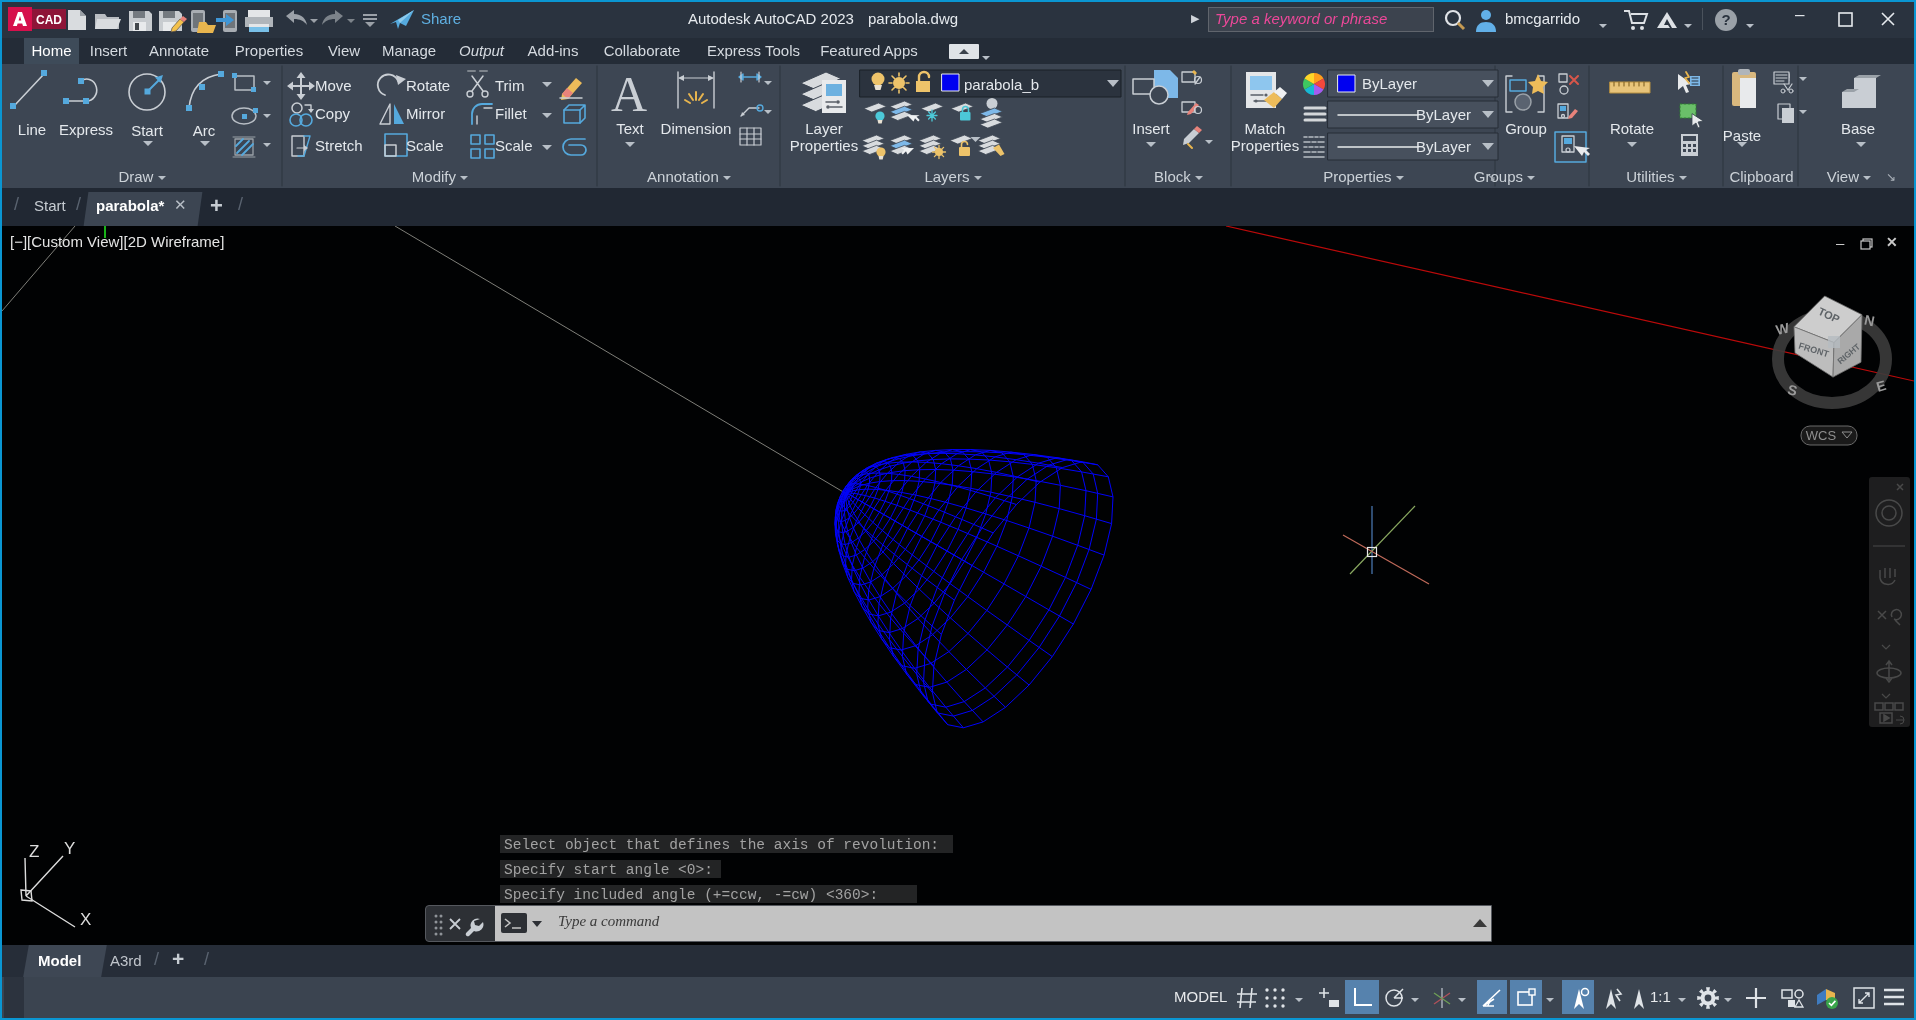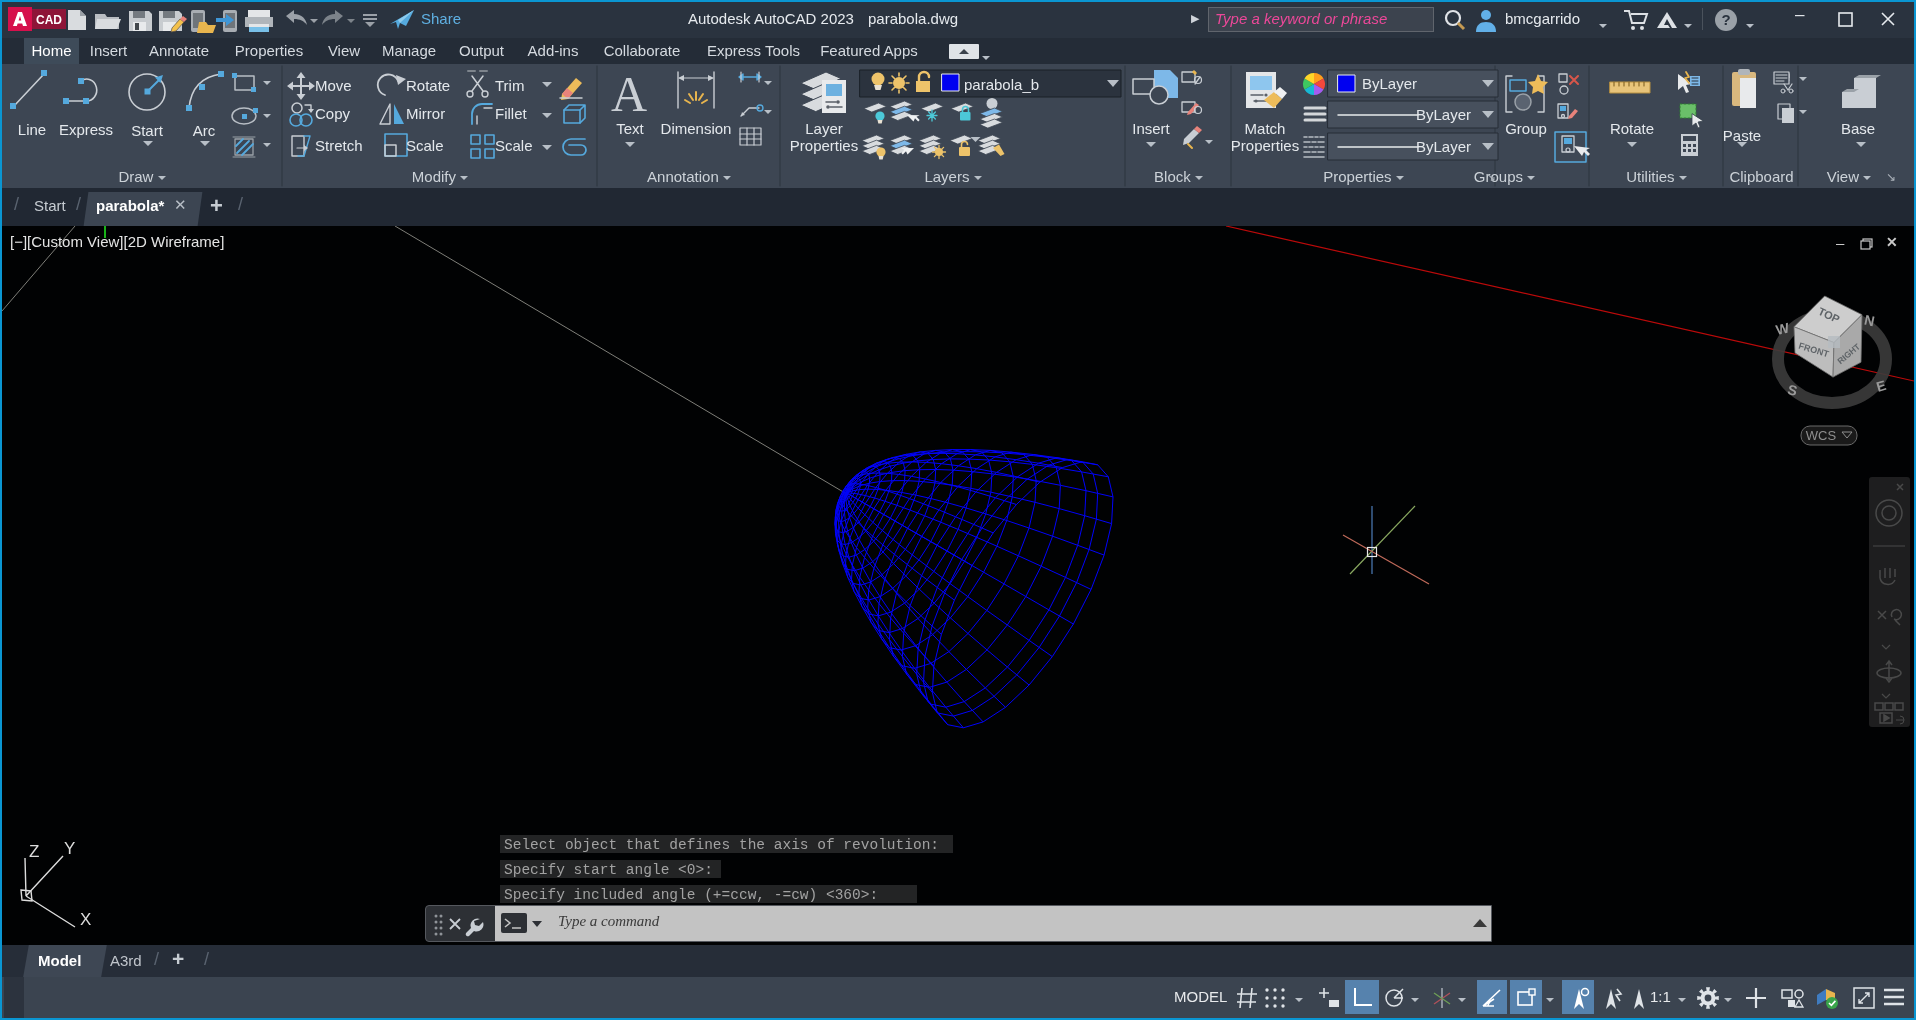--- a/index.html
+++ b/index.html
@@ -112,21 +112,21 @@
       <path d="M2 2 L14 14 M14 2 L2 14" stroke="#e6eaee" stroke-width="1.6"></path>
     </svg>
 </div>
 <div id="tabrow">
 <div class="rtab active" style="left:22px;width:55px;">Home</div>
 <div class="rtab" style="left:84px;width:45px;">Insert</div>
 <div class="rtab" style="left:142px;width:70px;">Annotate</div>
 <div class="rtab" style="left:226px;width:82px;">Properties</div>
 <div class="rtab" style="left:322px;width:40px;">View</div>
 <div class="rtab" style="left:376px;width:62px;">Manage</div>
-<div class="rtab" style="left:452px;width:55px;">Output</div>
+<div class="rtab" style="left:452px;width:55px;font-style:italic;">Output</div>
 <div class="rtab" style="left:521px;width:60px;">Add-ins</div>
 <div class="rtab" style="left:595px;width:90px;">Collaborate</div>
 <div class="rtab" style="left:699px;width:105px;">Express Tools</div>
 <div class="rtab" style="left:812px;width:110px;">Featured Apps</div>
 <div class="abs" style="left:947px;top:6px;width:30px;height:15px;background:#dfe3e7;border-radius:1px;text-align:center"><span style="display:inline-block;width:0;height:0;border-left:5px solid transparent;border-right:5px solid transparent;border-bottom:5px solid #3a424c;margin-bottom:4px"></span></div>
 <span class="abs" style="left:980px;top:10px"><span class="caret sm"></span></span>
 </div>
 <div id="ribbon">
 <svg class="abs" style="left:0;top:0" width="1912" height="124" viewBox="0 0 1912 124">
 <g stroke-linecap="round" stroke-linejoin="round" fill="none">

